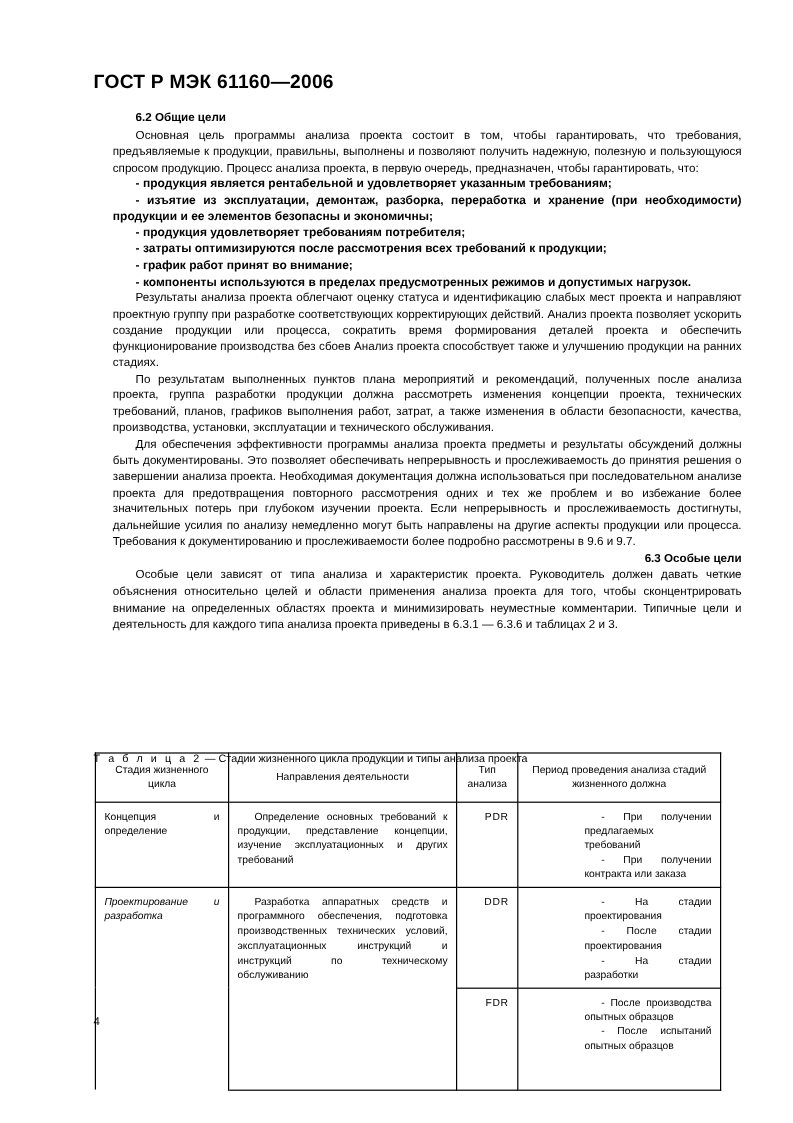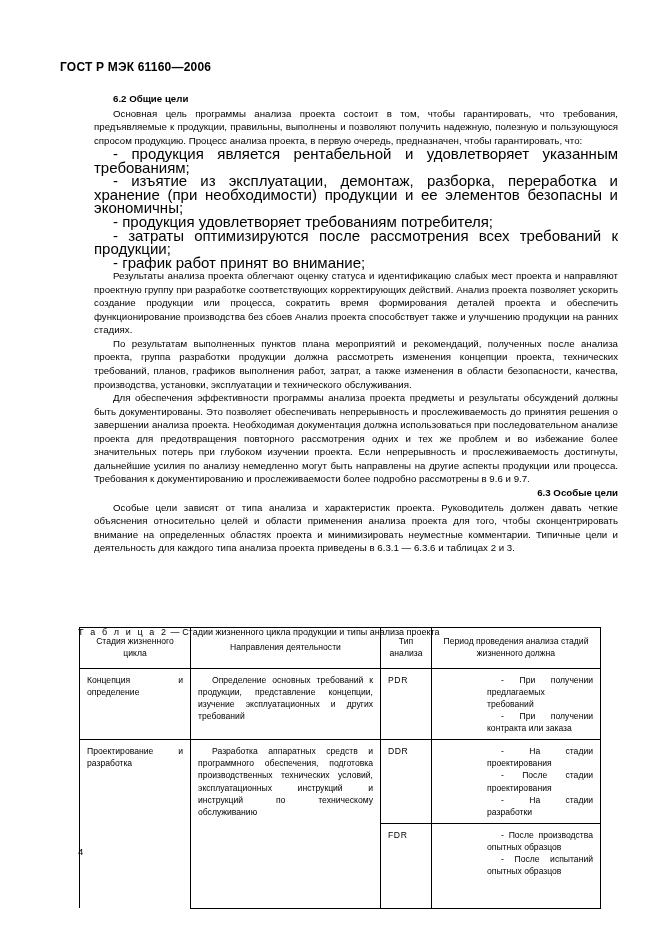--- a/index.html
+++ b/index.html
@@ -17,23 +17,23 @@
     width: 661px;
     height: 936px;
     background: #ffffff;
     overflow: hidden;
     box-sizing: border-box;
   }
 
   
   .doc-header {
     position: absolute;
-    left: 60px;
+    left: 78px;
     top: 60px;
-    font-size: 12px;
+    font-size: 16px;
     font-weight: bold;
     letter-spacing: 0.2px;
   }
 
   
   .content {
     position: absolute;
     left: 78px;
     top: 92px;
     width: 524px;
@@ -55,25 +55,26 @@
   p.para {
     font-size: 9.7px;
     line-height: 13.55px;
     margin: 0;
     text-align: justify;
     text-indent: 19px;
     hyphens: none;
   }
 
   p.bullet {
-    font-size: 15px;
+    font-size: 10px;
     line-height: 13.55px;
     margin: 0;
     text-align: justify;
     text-indent: 19px;
+    font-weight: bold;
   }
 
   
   .table-caption {
     position: absolute;
     left: 78px;
     top: 627px;
     font-size: 9px;
     letter-spacing: 0px;
     white-space: nowrap;
@@ -117,32 +118,32 @@
     text-align-last: left;
     padding-top: 8px;
   }
   td.dir {
     text-align: justify;
     text-indent: 14px;
     padding-top: 8px;
     hyphens: none;
   }
   td.type {
-    text-align: left;
+    text-align: right;
     padding-top: 8px;
     letter-spacing: 0.6px;
   }
   td.period {
     text-align: justify;
     text-indent: 14px;
     padding-top: 8px;
     hyphens: none;
   }
   td.period .ln { display: block; text-indent: 14px; margin-left: 48px; }
-  .no-bottom { border-bottom: 0 !important; }
+  .no-bottom { border-bottom: 0 !important; font-style: italic; }
 
   
   .page-number {
     position: absolute;
     left: 78px;
     top: 846px;
     font-size: 9.5px;
   }
 </style>
 </head>
@@ -155,20 +156,21 @@
   <div class="content">
 
     <h2 class="clause-title">6.2 Общие цели</h2>
 
     <p class="para">Основная цель программы анализа проекта состоит в том, чтобы гарантировать, что требования, предъявляемые к продукции, правильны, выполнены и позволяют получить надежную, полезную и пользующуюся спросом продукцию. Процесс анализа проекта, в первую очередь, предназначен, чтобы гарантировать, что:</p>
     <p class="bullet">- продукция является рентабельной и удовлетворяет указанным требованиям;</p>
     <p class="bullet">- изъятие из эксплуатации, демонтаж, разборка, переработка и хранение (при необходимости) продукции и ее элементов безопасны и экономичны;</p>
     <p class="bullet">- продукция удовлетворяет требованиям потребителя;</p>
     <p class="bullet">- затраты оптимизируются после рассмотрения всех требований к продукции;</p>
     <p class="bullet">- график работ принят во внимание;</p>
+    <p class="bullet">- компоненты используются в пределах предусмотренных режимов и допустимых нагрузок.</p>
     <p class="para">Результаты анализа проекта облегчают оценку статуса и идентификацию слабых мест проекта и направляют проектную группу при разработке соответствующих корректирующих действий. Анализ проекта позволяет ускорить создание продукции или процесса, сократить время формирования деталей проекта и обеспечить функционирование производства без сбоев  Анализ проекта способствует также и улучшению продукции на ранних стадиях.</p>
     <p class="para">По результатам выполненных пунктов плана мероприятий и рекомендаций, полученных после анализа проекта, группа разработки продукции должна рассмотреть изменения концепции проекта, технических требований, планов, графиков выполнения работ, затрат, а также изменения в области безопасности, качества, производства, установки, эксплуатации и технического обслуживания.</p>
     <p class="para">Для обеспечения эффективности программы анализа проекта предметы и результаты обсуждений должны быть документированы. Это позволяет обеспечивать непрерывность и прослеживаемость до принятия решения о завершении анализа проекта. Необходимая документация должна использоваться при последовательном анализе проекта для предотвращения повторного рассмотрения одних и тех же проблем и во избежание более значительных потерь при глубоком изучении проекта. Если непрерывность и прослеживаемость достигнуты, дальнейшие усилия по анализу немедленно могут быть направлены на другие аспекты продукции или процесса. Требования к документированию и прослеживаемости более подробно рассмотрены в 9.6 и 9.7.</p>
 
     <h2 class="clause-title spaced-num">6.3  Особые цели</h2>
     <p class="para">Особые цели зависят от типа анализа и характеристик проекта. Руководитель должен давать четкие объяснения относительно целей и области применения анализа проекта для того, чтобы сконцентрировать внимание на определенных областях проекта и минимизировать неуместные комментарии. Типичные цели и деятельность для каждого типа анализа проекта приведены в 6.3.1 — 6.3.6 и таблицах 2 и 3.</p>
   </div>
 
   <div class="table-caption">
     <span class="tl">Т а б л и ц а  2</span><span> — </span><span>Стадии жизненного цикла продукции и типы анализа проекта</span>

